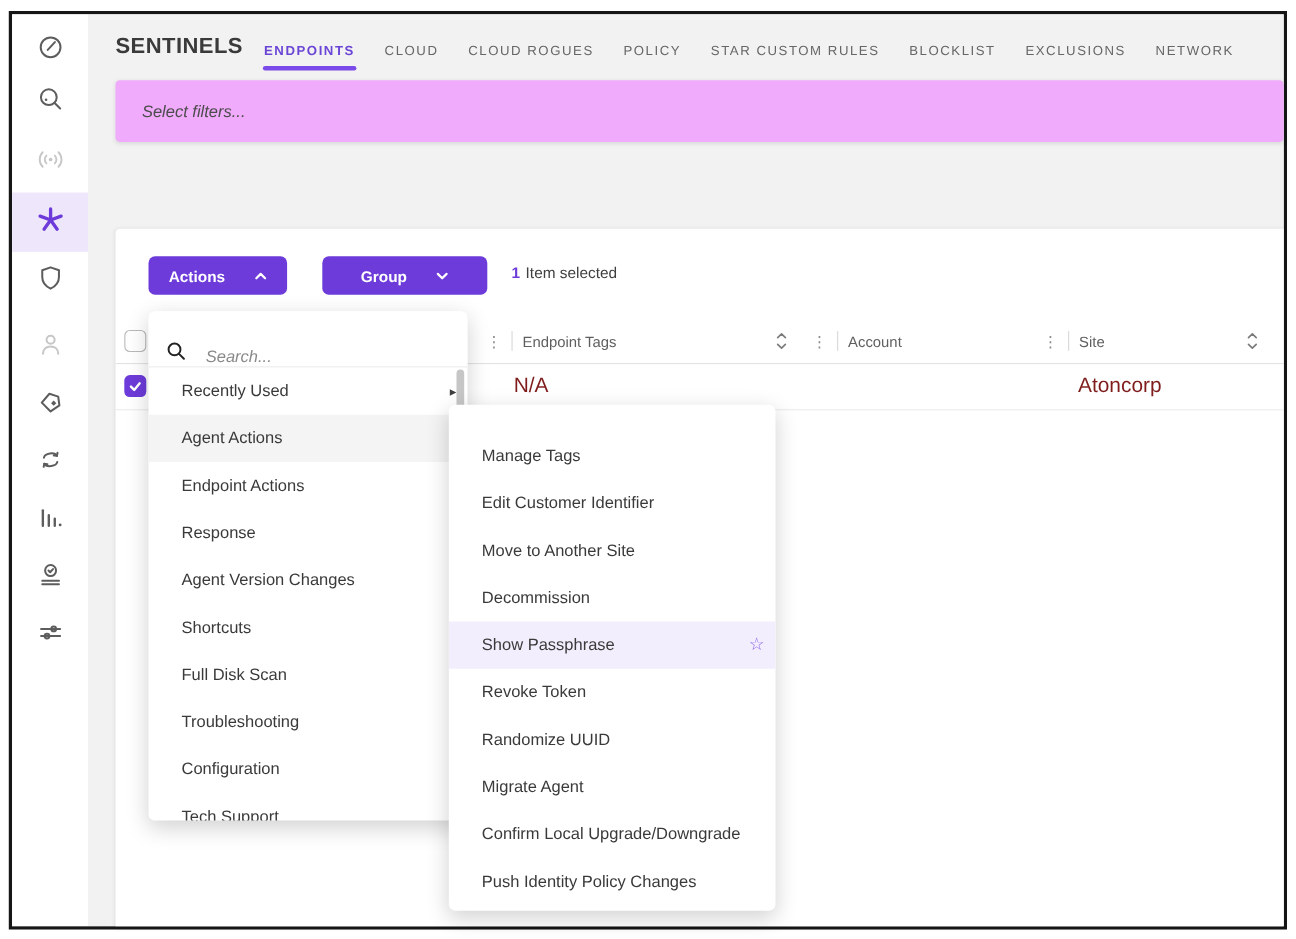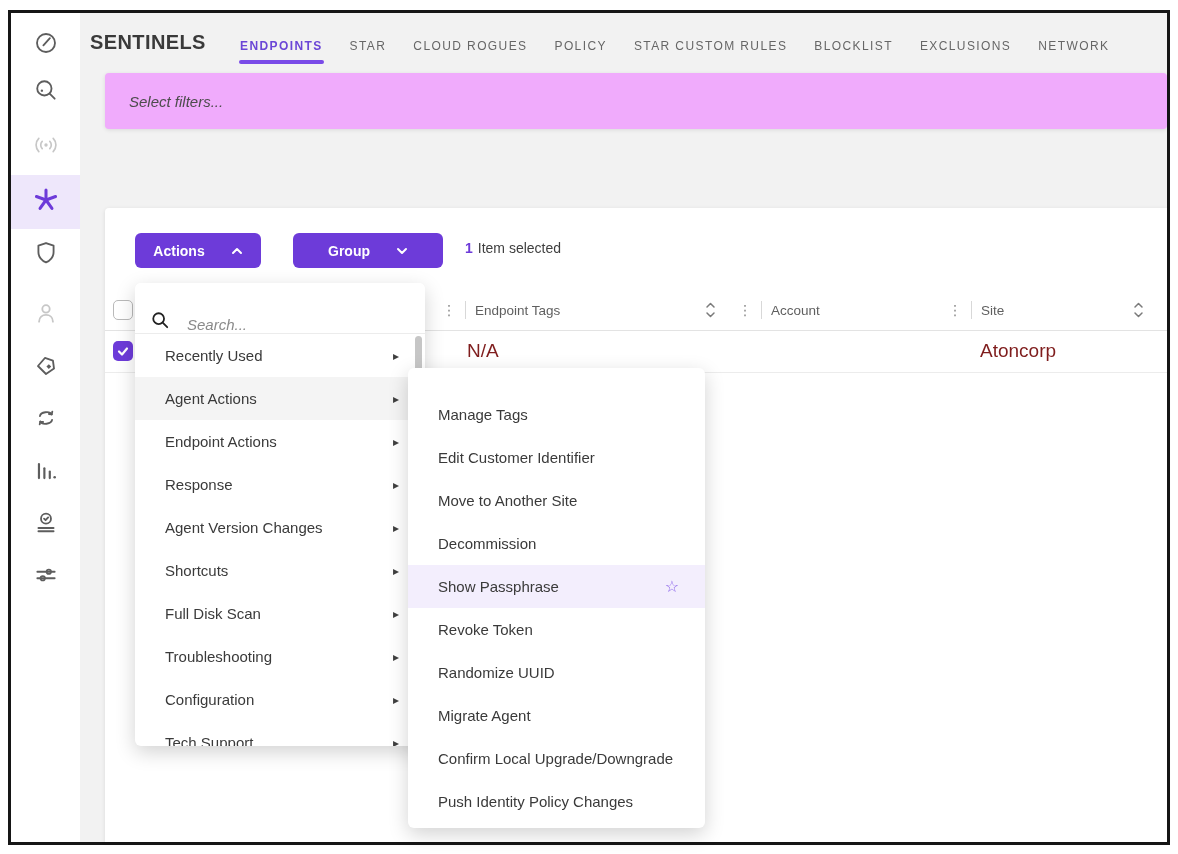--- a/index.html
+++ b/index.html
@@ -10,21 +10,21 @@
   
   .sidebar{position:absolute;left:0;top:0;bottom:0;width:69px;background:#fff;}
   .s-slot{position:absolute;left:0;width:69px;height:28px;display:flex;align-items:center;justify-content:center;cursor:pointer;}
   .s-active-tile{position:absolute;left:0;width:69px;height:54px;background:#eee7fb;display:flex;align-items:center;justify-content:center;}
   .s-ic{stroke:#5d5d5d;fill:none;stroke-width:1.7;stroke-linecap:round;stroke-linejoin:round;}
   .s-ic.dim{stroke:#c7c7c7;}
   .s-ic.purple{stroke:#6d3bd9;}
 
   
   .main{position:absolute;left:69px;right:0;top:0;bottom:0;background:#f2f2f2;}
-  .page-title{position:absolute;left:10px;top:18px;font-size:20px;font-weight:700;color:#3a3a3a;letter-spacing:.4px;}
+  .page-title{position:absolute;left:25px;top:18px;font-size:20px;font-weight:700;color:#3a3a3a;letter-spacing:.4px;}
   .tabs{position:absolute;left:160px;top:26px;display:flex;gap:27px;align-items:flex-start;}
   .tab{position:relative;font-size:12px;letter-spacing:1.4px;color:#666;padding-bottom:11px;cursor:pointer;white-space:nowrap;font-weight:500;}
   .tab.active{color:#6b46d6;font-weight:700;}
   .tab.active::after{content:"";position:absolute;left:-1px;right:-1px;bottom:0;height:4px;background:#7a4be8;border-radius:2px;}
 
   .filter-card{position:absolute;left:25px;top:60px;right:0;height:56px;background:#f0abfc;border-radius:4px;box-shadow:0 1px 4px rgba(0,0,0,.10);display:flex;align-items:center;cursor:text;}
   .filter-placeholder{margin-left:24px;font-style:italic;font-size:15px;color:#4c4c4c;}
 
   .table-card{position:absolute;left:25px;top:195px;right:0;bottom:0;background:#fff;border-radius:4px 0 0 0;box-shadow:0 1px 4px rgba(0,0,0,.10);}
 
@@ -47,21 +47,21 @@
   .hlabel{font-size:13.5px;color:#5f5f5f;}
   .sortic{position:absolute;top:11px;cursor:pointer;}
   .cell{position:absolute;top:0;height:42px;line-height:42px;font-size:19px;color:#7f1d1d;white-space:nowrap;}
 
   
   .menu-panel{position:absolute;background:#fff;border-radius:6px;box-shadow:0 6px 20px rgba(0,0,0,.18);overflow:hidden;}
   .panel-actions{left:55px;top:270px;width:290px;height:463px;z-index:5;}
   .panel-sub{left:328px;top:355px;width:297px;height:460px;z-index:6;padding:25px 0 8px 0;box-sizing:border-box;}
   .search-row{height:50px;border-bottom:1px solid #ececec;display:flex;align-items:flex-end;padding:0 16px;background:#fff;}
   .search-ph{margin-left:18px;font-style:italic;font-size:15px;color:#8a8a8a;}
-  .mi{height:43px;display:flex;align-items:center;justify-content:space-between;padding:0 26px 0 30px;font-size:15px;color:#3a3a3a;cursor:pointer;white-space:nowrap;}
+  .mi{height:43px;display:flex;align-items:center;justify-content:space-between;padding:0 10px 0 30px;font-size:15px;color:#3a3a3a;cursor:pointer;white-space:nowrap;}
   .mi .arr{color:#3f3f3f;font-size:12px;}
   .mi.hl-gray{background:#f4f4f4;}
   .mi.hl-purple{background:#f3eefd;}
   .star{color:#8a63ea;font-size:16px;line-height:1;}
   .scroll-thumb{position:absolute;right:3px;top:53px;width:7px;height:46px;border-radius:4px;background:#c6c6c6;cursor:grab;}
 </style>
 </head>
 <body>
 
 <div class="stage">
@@ -174,21 +174,21 @@
       </span>
     </div>
   </nav>
 
   <div class="main">
 
     <div class="page-title">SENTINELS</div>
 
     <div class="tabs">
       <div class="tab active">ENDPOINTS</div>
-      <div class="tab">STAR</div>
+      <div class="tab">CLOUD</div>
       <div class="tab">CLOUD ROGUES</div>
       <div class="tab">POLICY</div>
       <div class="tab">STAR CUSTOM RULES</div>
       <div class="tab">BLOCKLIST</div>
       <div class="tab">EXCLUSIONS</div>
       <div class="tab">NETWORK</div>
     </div>
 
     <div class="filter-card">
       <span class="filter-placeholder">Select filters...</span>

